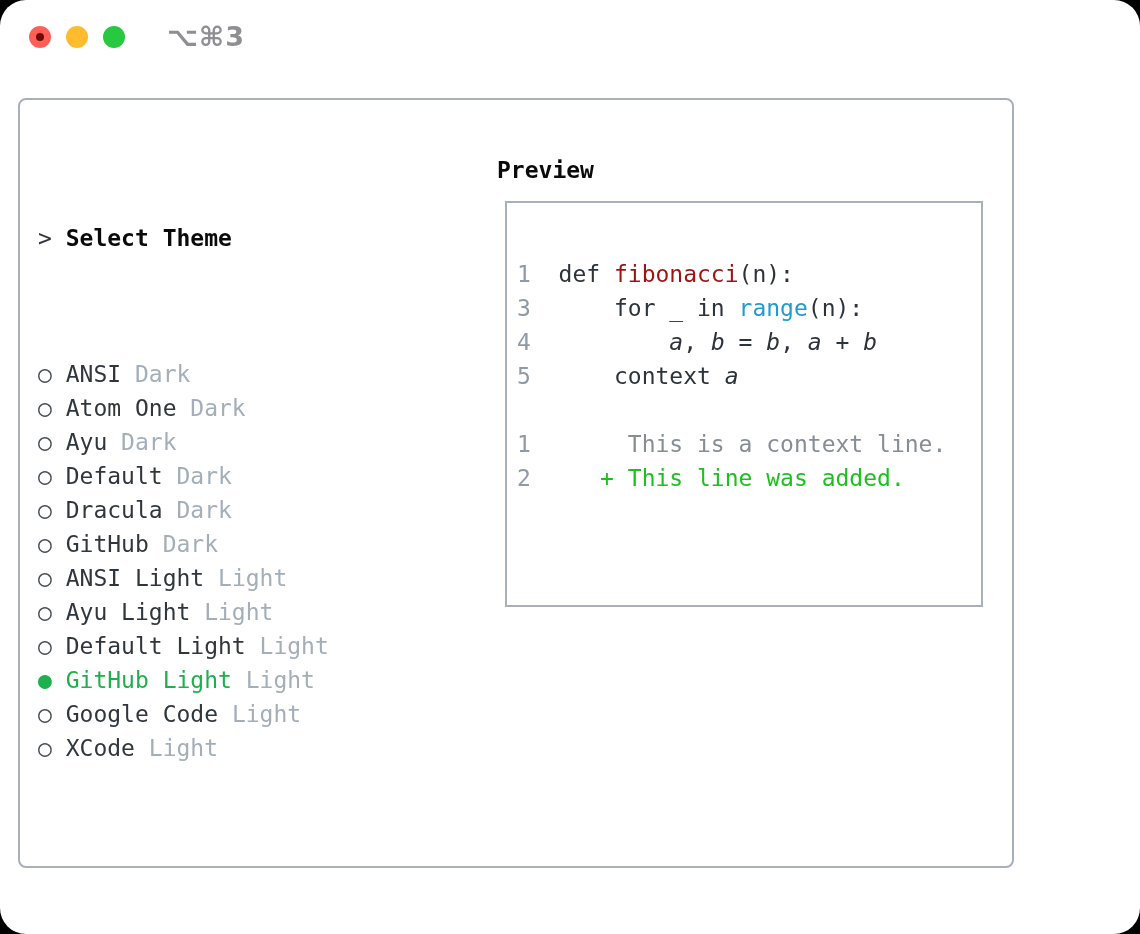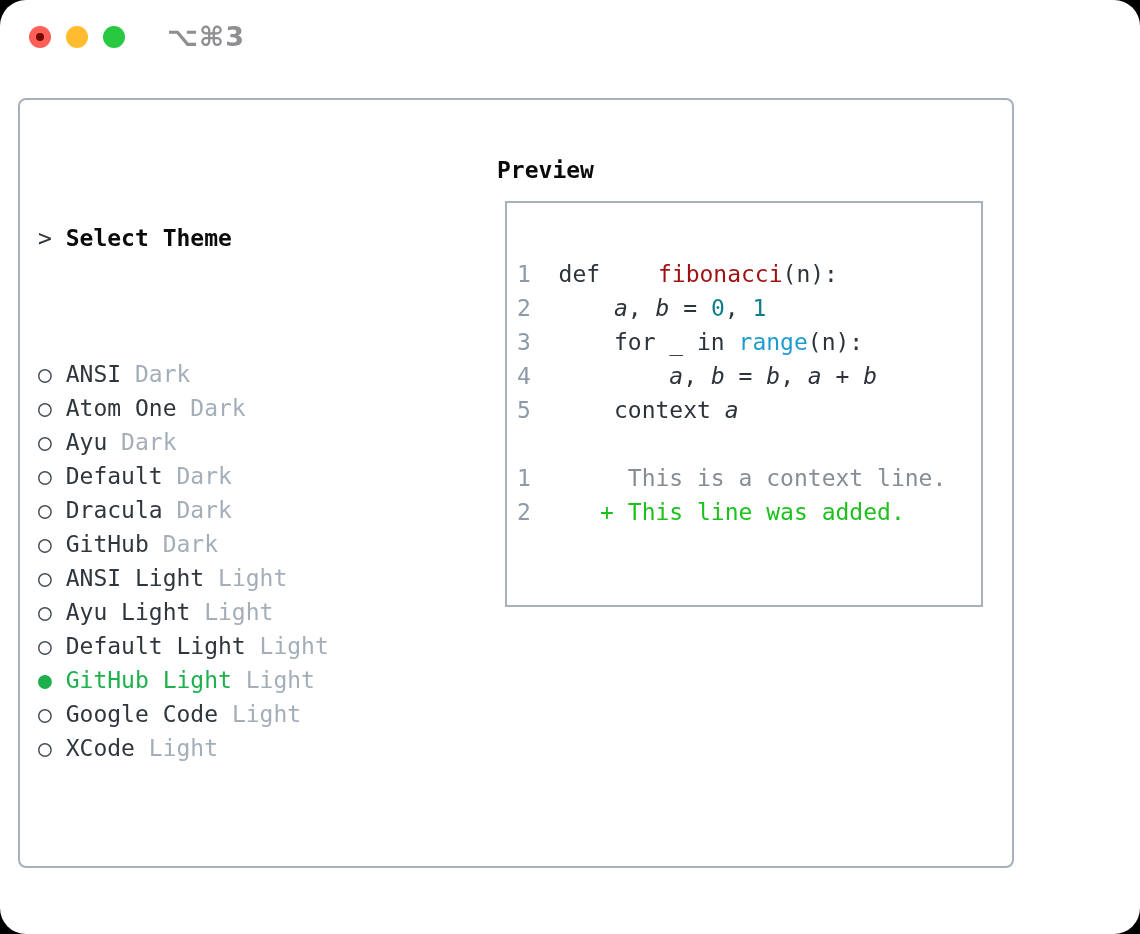--- a/index.html
+++ b/index.html
@@ -73,21 +73,21 @@
     border: 2px solid var(--border-gray);
     background: #fff;
     padding: 54px 8px 0 10px;
     overflow: hidden;
   }
   .cline {
     height: 34px; font-size: 23px; line-height: 34px; white-space: pre;
   }
   .ln { color: var(--line-number); }
   .seg-plain    { color: var(--code-plain); }
-  .seg-function { color: var(--function-red); margin-left: 44px; }
+  .seg-function { color: var(--function-red); }
   .seg-number   { color: var(--number-teal); }
   .seg-builtin  { color: var(--builtin-blue); margin-top: 24px; }
   .seg-variable { color: var(--code-plain); font-style: italic; }
   .diff-context { color: var(--context-gray); }
   .diff-deleted { color: var(--deleted-red); }
   .diff-added   { color: var(--added-green); margin-top: 36px; }
 </style>
 </head>
 <body>
 
@@ -117,21 +117,20 @@
 
       
       
     </div>
 
     <div class="right-col">
       <div class="preview-title">Preview</div>
       <div class="preview-box">
         <div id="code-lines">
             <div class="cline"><span class="ln">1  </span><span class="seg-plain">def </span><span class="seg-function">fibonacci</span><span class="seg-plain">(n):</span></div>
-            <div class="cline"><span class="ln">2  </span><span class="seg-plain">    </span><span class="seg-variable">a</span><span class="seg-plain">, </span><span class="seg-variable">b</span><span class="seg-plain"> = </span><span class="seg-number">0</span><span class="seg-plain">, </span><span class="seg-number">1</span></div>
             <div class="cline"><span class="ln">3  </span><span class="seg-plain">    for _ in </span><span class="seg-builtin">range</span><span class="seg-plain">(n):</span></div>
             <div class="cline"><span class="ln">4  </span><span class="seg-plain">        </span><span class="seg-variable">a</span><span class="seg-plain">, </span><span class="seg-variable">b</span><span class="seg-plain"> = </span><span class="seg-variable">b</span><span class="seg-plain">, </span><span class="seg-variable">a</span><span class="seg-plain"> + </span><span class="seg-variable">b</span></div>
             <div class="cline"><span class="ln">5  </span><span class="seg-plain">    context </span><span class="seg-variable">a</span></div>
           </div>
         <div class="spacer"></div>
         <div id="diff-lines">
             <div class="cline"><span class="ln">1  </span><span class="diff-context">     This is a context line.</span></div>
             <div class="cline"><span class="ln">2  </span><span class="diff-added">   + This line was added.</span></div>
           </div>
       </div>

